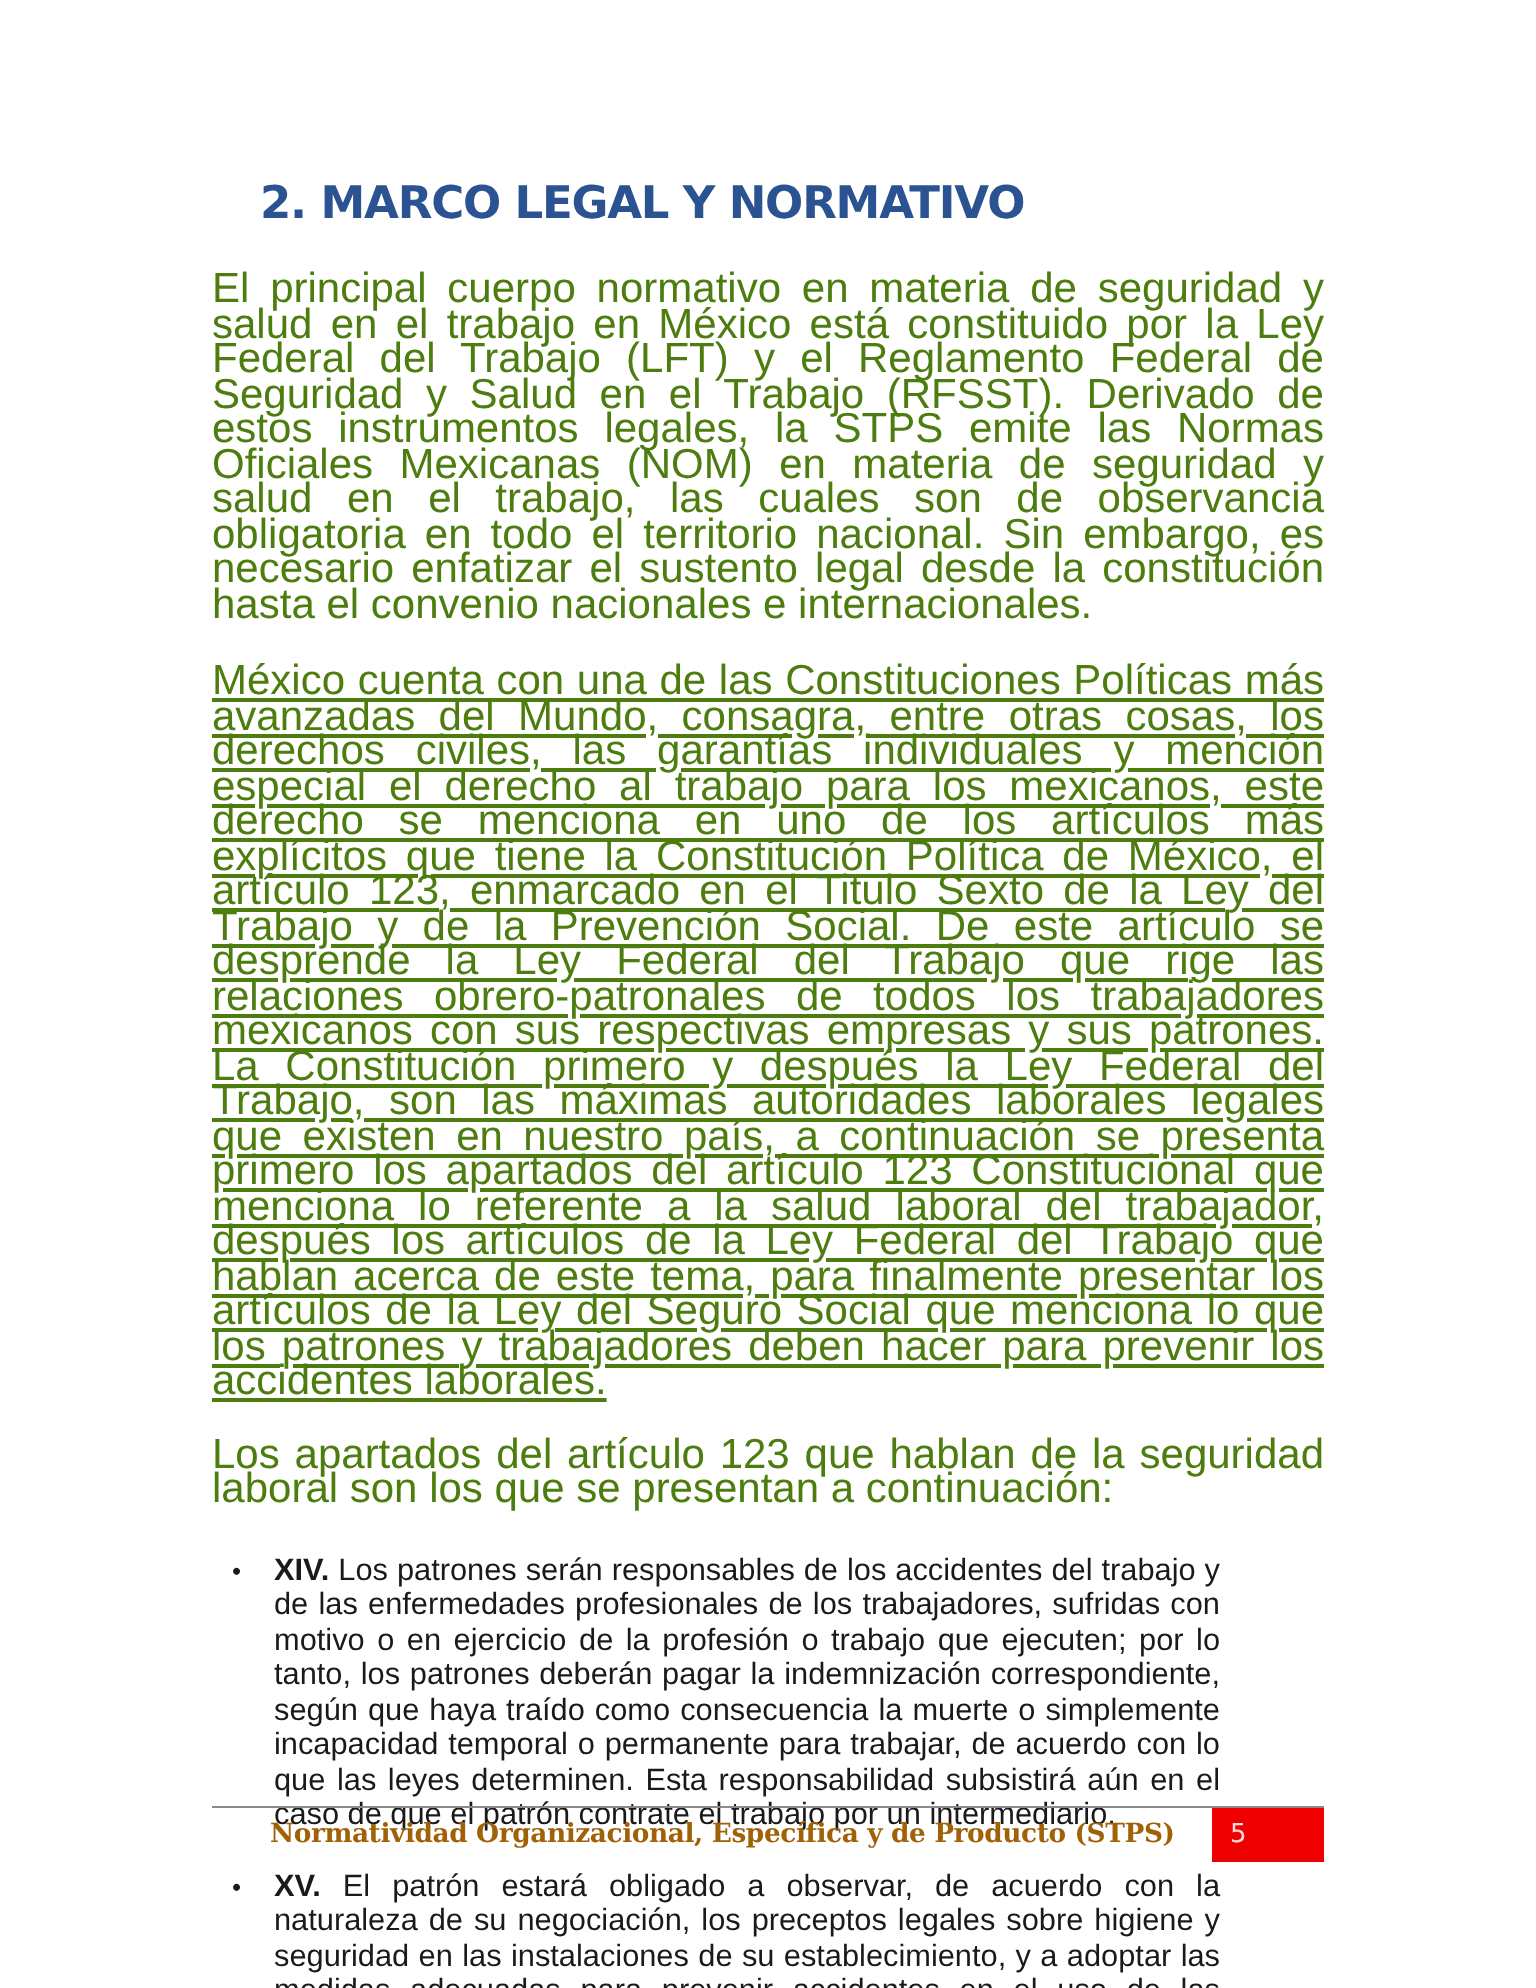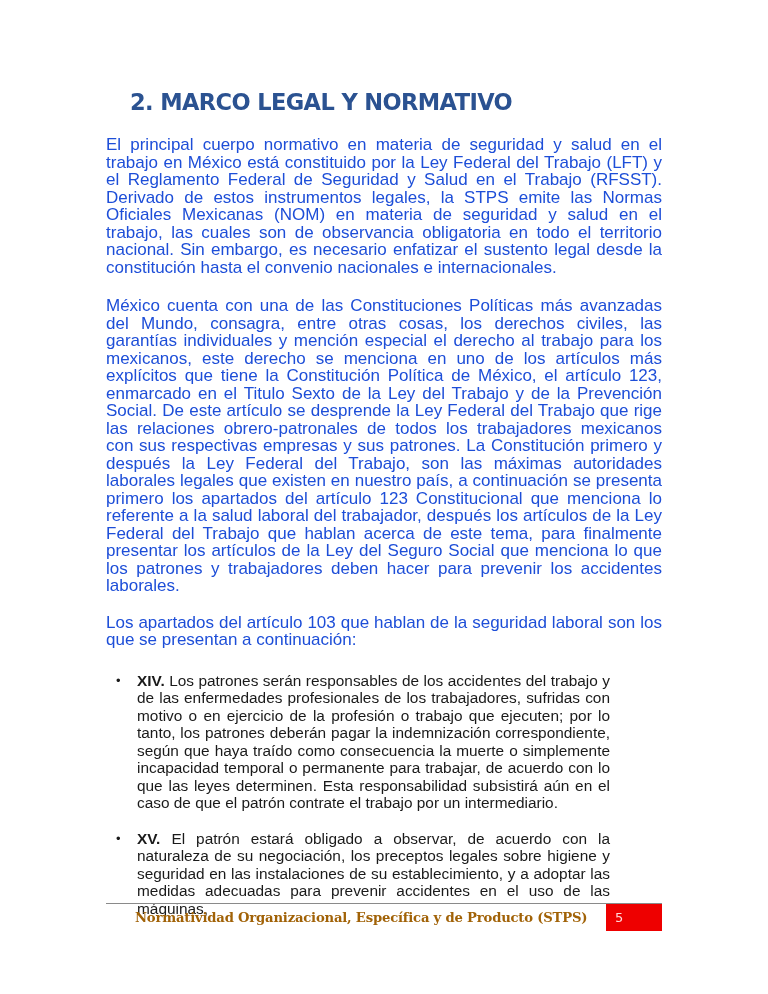--- a/index.html
+++ b/index.html
@@ -32,36 +32,36 @@
     margin: 0 0 0 24px;
     font-family: "DejaVu Sans", sans-serif;
     font-weight: bold;
     font-size: 22.5px;
     letter-spacing: -0.6px;
     color: #2b5291;
     line-height: 36px;
   }
   p.body {
     margin: 0;
-    font-size: 17px;
+    font-size: 21px;
     line-height: 17.5px;
     text-align: justify;
-    color: #1d4ed8;
+    color: #4d7c0f;
   }
   p.intro { margin-top: 16px; }
   h2.section-title {
     margin: 23px 0 0 0;
     font-family: "DejaVu Sans", sans-serif;
     font-weight: bold;
     font-size: 15.5px;
     letter-spacing: -0.3px;
     color: #2b5291;
     line-height: 22px;
   }
-  p.legal-body { margin-top: 21px; }
+  p.legal-body { margin-top: 21px; text-decoration: underline; }
   h3.subsection-title {
     margin: 20px 0 0 0;
     font-family: "DejaVu Sans", sans-serif;
     font-weight: bold;
     font-size: 15.3px;
     letter-spacing: -0.35px;
     color: #2b5291;
     line-height: 22px;
   }
   p.const-intro { margin-top: 19px; }
@@ -130,21 +130,21 @@
   <div class="content">
 
     <h1 class="chapter-title">2. MARCO LEGAL Y NORMATIVO</h1>
 
     <p class="body intro">El principal cuerpo normativo en materia de seguridad y salud en el trabajo en México está constituido por la Ley Federal del Trabajo (LFT) y el Reglamento Federal de Seguridad y Salud en el Trabajo (RFSST). Derivado de estos instrumentos legales, la STPS emite las Normas Oficiales Mexicanas (NOM) en materia de seguridad y salud en el trabajo, las cuales son de observancia obligatoria en todo el territorio nacional. Sin embargo, es necesario enfatizar el sustento legal desde la constitución hasta el convenio nacionales e internacionales.</p>
 
 
     <p class="body legal-body">México cuenta con una de las Constituciones Políticas más avanzadas del Mundo, consagra, entre otras cosas, los derechos civiles, las garantías individuales y mención especial el derecho al trabajo para los mexicanos, este derecho se menciona en uno de los artículos más explícitos que tiene la Constitución Política de México, el artículo 123, enmarcado en el Titulo Sexto de la Ley del Trabajo y de la Prevención Social. De este artículo se desprende la Ley Federal del Trabajo que rige las relaciones obrero-patronales de todos los trabajadores mexicanos con sus respectivas empresas y sus patrones. La Constitución primero y después la Ley Federal del Trabajo, son las máximas autoridades laborales legales que existen en nuestro país, a continuación se presenta primero los apartados del artículo 123 Constitucional que menciona lo referente a la salud laboral del trabajador, después los artículos de la Ley Federal del Trabajo que hablan acerca de este tema, para finalmente presentar los artículos de la Ley del Seguro Social que menciona lo que los patrones y trabajadores deben hacer para prevenir los accidentes laborales.</p>
 
 
-    <p class="body const-intro">Los apartados del artículo 103 que hablan de la seguridad laboral son los que se presentan a continuación:</p>
+    <p class="body const-intro">Los apartados del artículo 123 que hablan de la seguridad laboral son los que se presentan a continuación:</p>
 
     <ul class="articles">
       <li>
         <span class="bullet">•</span>
         <span class="num">XIV.</span><span> Los patrones serán responsables de los accidentes del trabajo y de las enfermedades profesionales de los trabajadores, sufridas con motivo o en ejercicio de la profesión o trabajo que ejecuten; por lo tanto, los patrones deberán pagar la indemnización correspondiente, según que haya traído como consecuencia la muerte o simplemente incapacidad temporal o permanente para trabajar, de acuerdo con lo que las leyes determinen. Esta responsabilidad subsistirá aún en el caso de que el patrón contrate el trabajo por un intermediario.</span>
       </li>
       <li>
         <span class="bullet">•</span>
         <span class="num">XV.</span><span> El patrón estará obligado a observar, de acuerdo con la naturaleza de su negociación, los preceptos legales sobre higiene y seguridad en las instalaciones de su establecimiento, y a adoptar las medidas adecuadas para prevenir accidentes en el uso de las máquinas,</span>
       </li>

